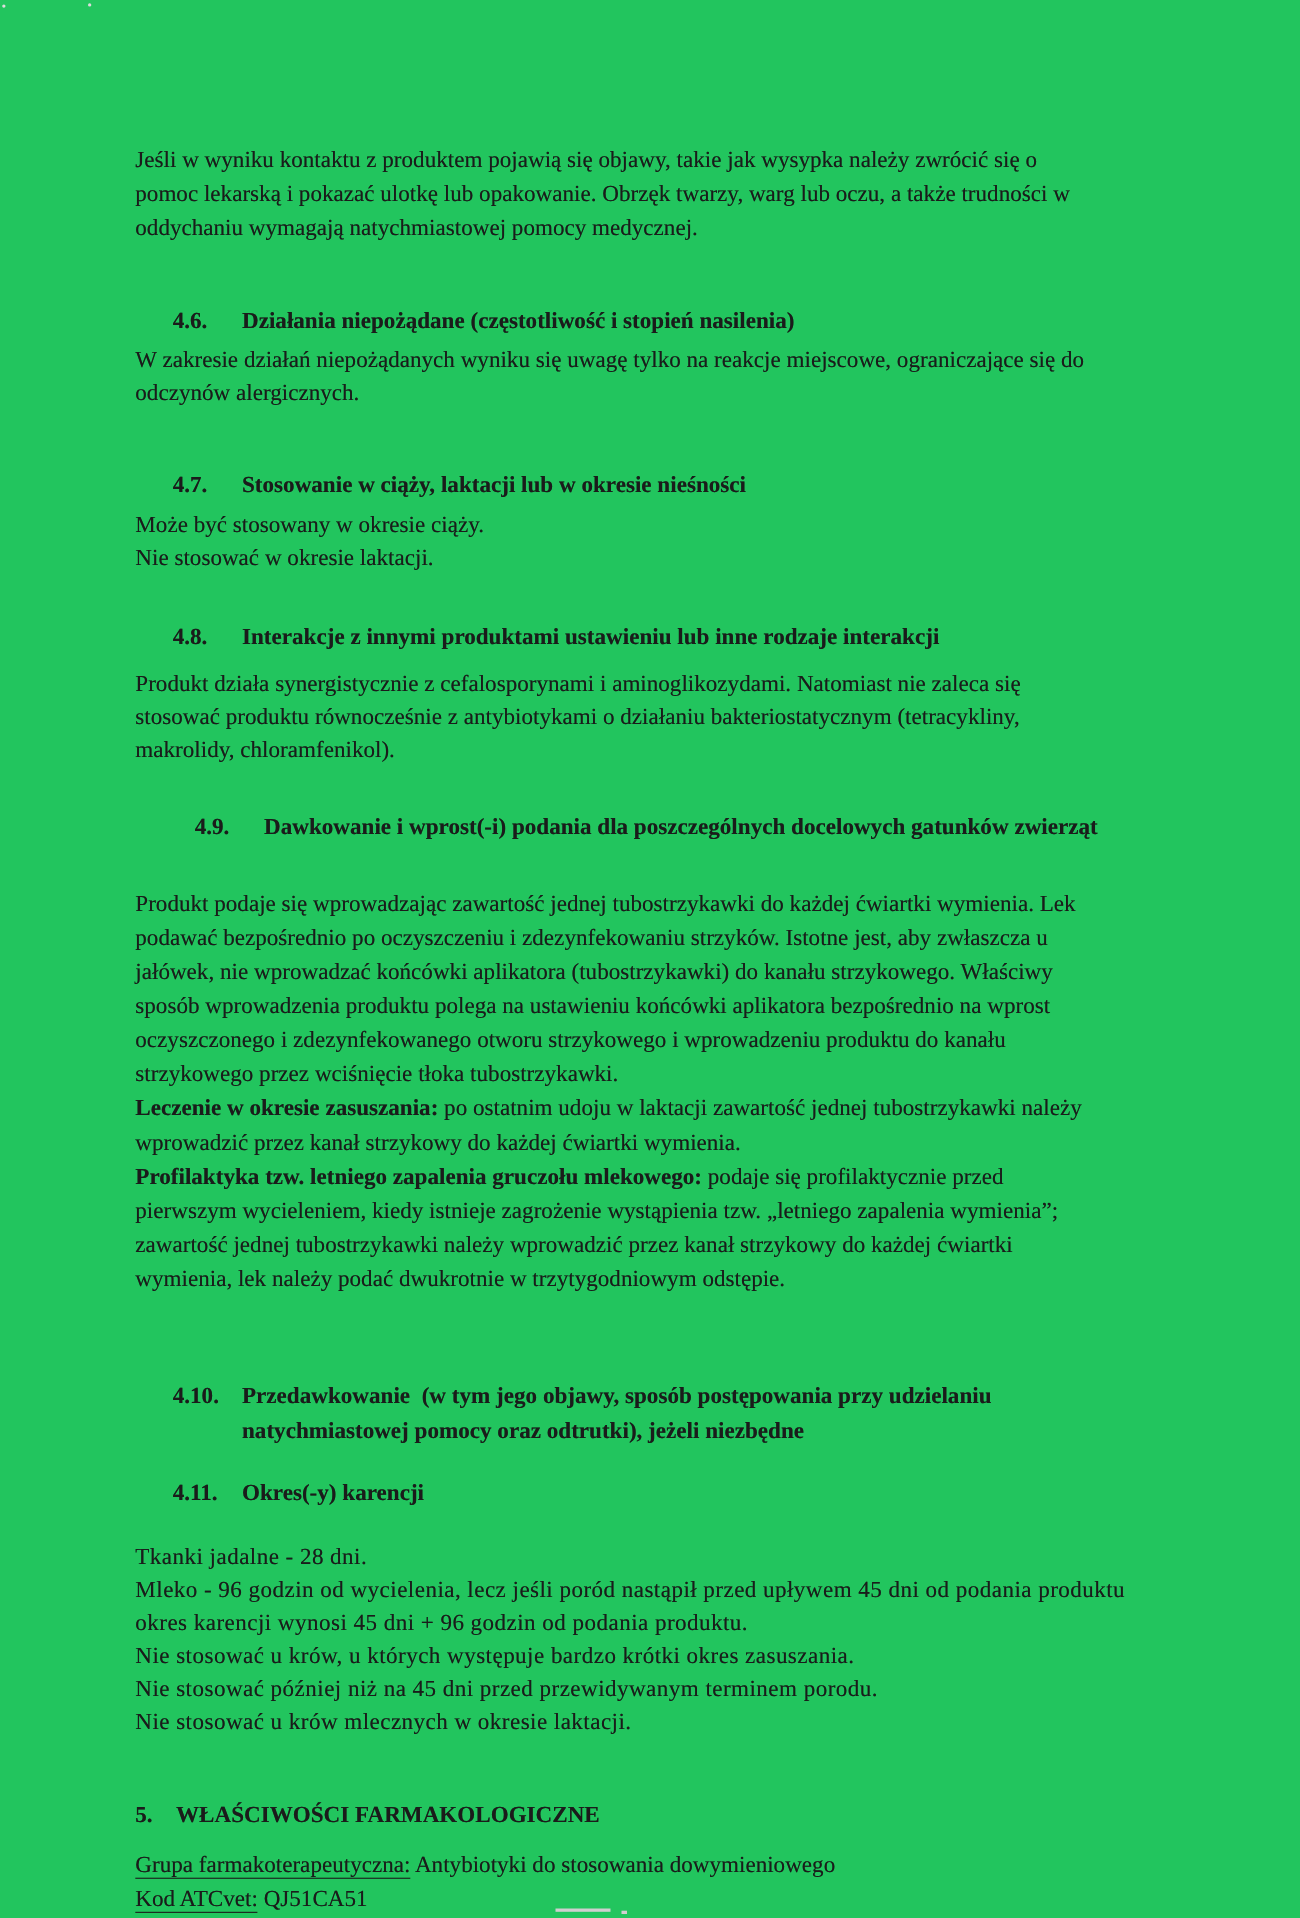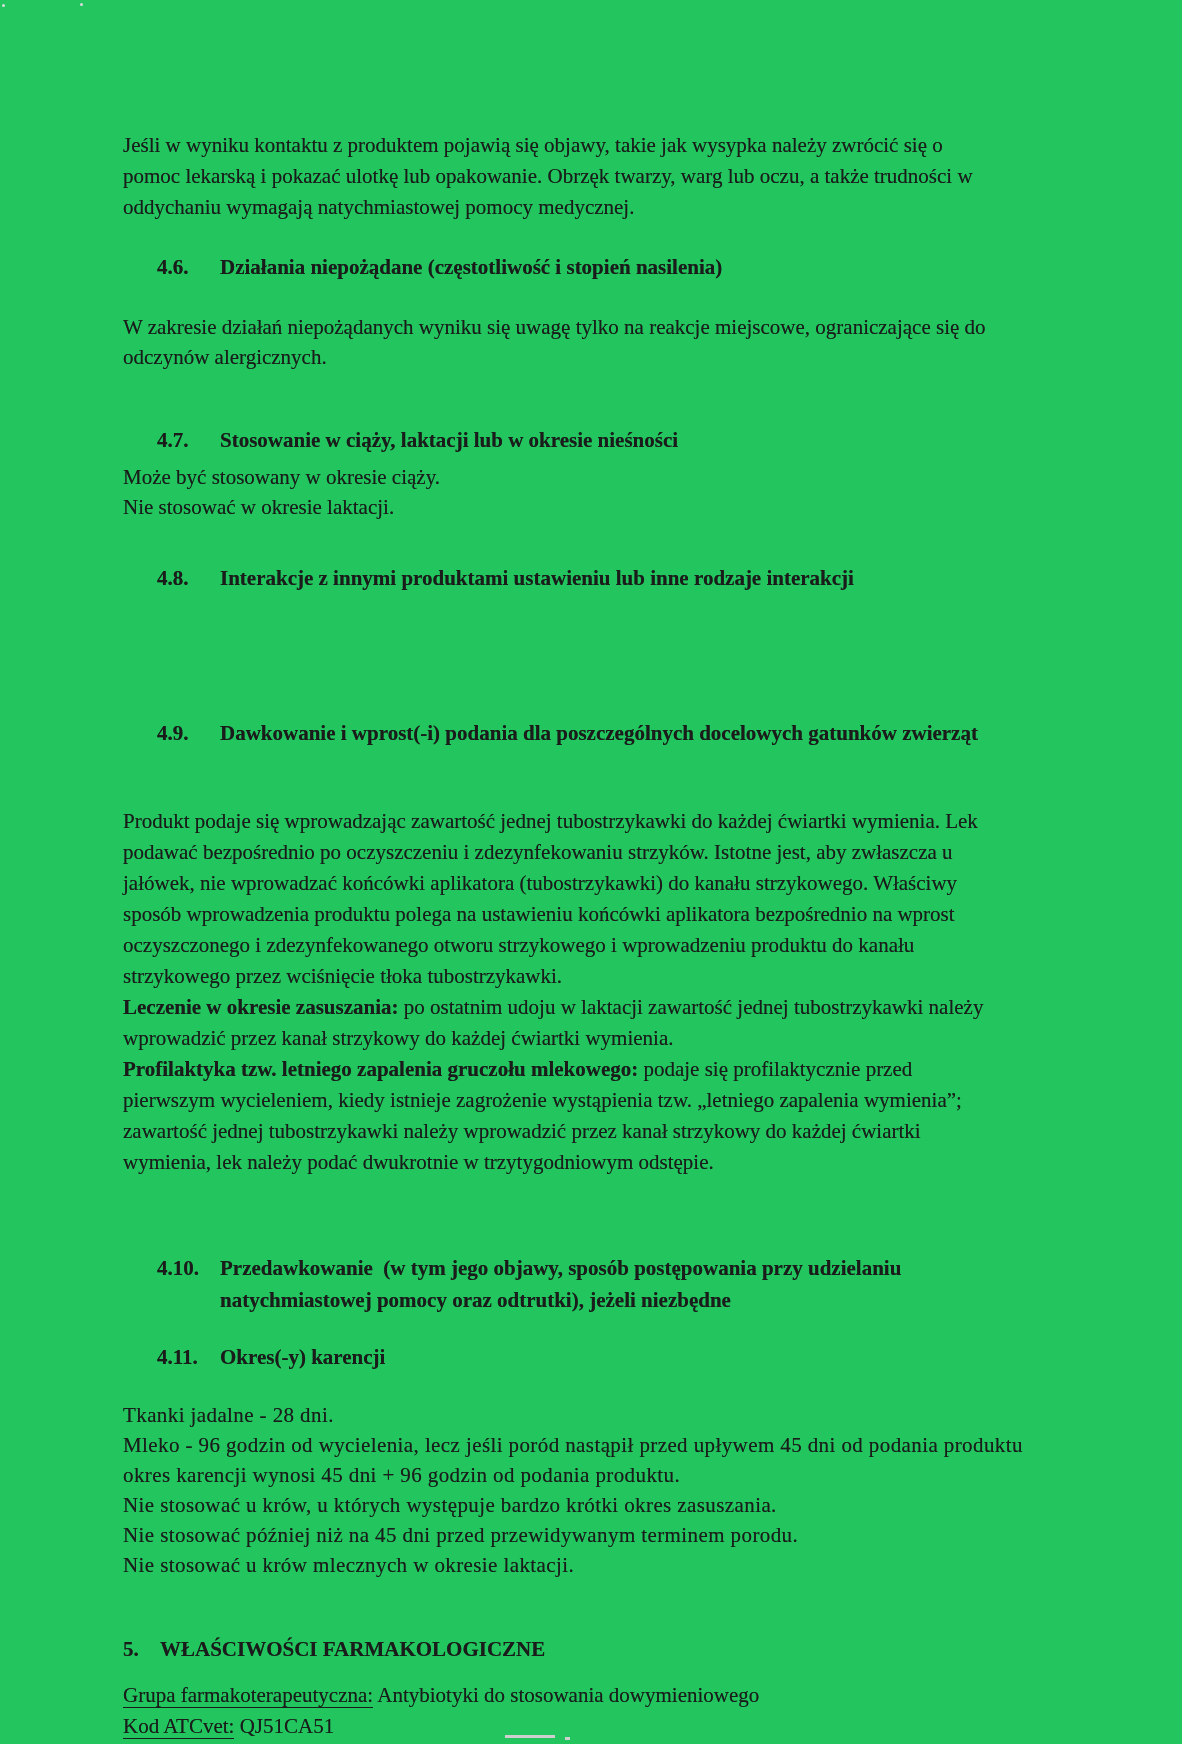--- a/index.html
+++ b/index.html
@@ -44,40 +44,43 @@
 
 <div class="page">
 
   <span class="speck" style="left:2px;top:4px;width:3px;height:3px;"></span>
   <span class="speck" style="left:80px;top:3px;width:3px;height:3px;"></span>
 
   <p class="block lh31" style="top:130px;">Jeśli w wyniku kontaktu z produktem pojawią się objawy, takie jak wysypka należy zwrócić się o
 pomoc lekarską i pokazać ulotkę lub opakowanie. Obrzęk twarzy, warg lub oczu, a także trudności w
 oddychaniu wymagają natychmiastowej pomocy medycznej.</p>
 
-  <div class="heading" style="top:252px;align-items:center;">
+  <div class="heading" style="top:276px;align-items:center;">
     <span class="num">4.6.</span>
     <span class="htxt">Działania niepożądane (częstotliwość i stopień nasilenia)</span>
   </div>
   <p class="block" style="top:312px;">W zakresie działań niepożądanych wyniku się uwagę tylko na reakcje miejscowe, ograniczające się do
 odczynów alergicznych.</p>
 
   <div class="heading" style="top:425px;">
     <span class="num">4.7.</span>
     <span class="htxt">Stosowanie w ciąży, laktacji lub w okresie nieśności</span>
   </div>
   <p class="block" style="top:462px;">Może być stosowany w okresie ciąży.
 Nie stosować w okresie laktacji.</p>
 
   <div class="heading" style="top:563px;">
     <span class="num">4.8.</span>
     <span class="htxt">Interakcje z innymi produktami ustawieniu lub inne rodzaje interakcji</span>
   </div>
+  <p class="block" style="top:606px;">Produkt działa synergistycznie z cefalosporynami i aminoglikozydami. Natomiast nie zaleca się
+stosować produktu równocześnie z antybiotykami o działaniu bakteriostatycznym (tetracykliny,
+makrolidy, chloramfenikol).</p>
 
-  <div class="heading" style="top:718px;">
+  <div class="heading" style="top:736px;margin-left:20px;">
     <span class="num">4.9.</span>
     <span class="htxt">Dawkowanie i wprost(-i) podania dla poszczególnych docelowych gatunków zwierząt</span>
   </div>
   <p class="block lh31" style="top:806px;"><span>Produkt podaje się wprowadzając zawartość jednej tubostrzykawki do każdej ćwiartki wymienia. Lek
 podawać bezpośrednio po oczyszczeniu i zdezynfekowaniu strzyków. Istotne jest, aby zwłaszcza u
 jałówek, nie wprowadzać końcówki aplikatora (tubostrzykawki) do kanału strzykowego. Właściwy
 sposób wprowadzenia produktu polega na ustawieniu końcówki aplikatora bezpośrednio na wprost
 oczyszczonego i zdezynfekowanego otworu strzykowego i wprowadzeniu produktu do kanału
 strzykowego przez wciśnięcie tłoka tubostrzykawki.
 </span><b>Leczenie w okresie zasuszania:</b><span> po ostatnim udoju w laktacji zawartość jednej tubostrzykawki należy

